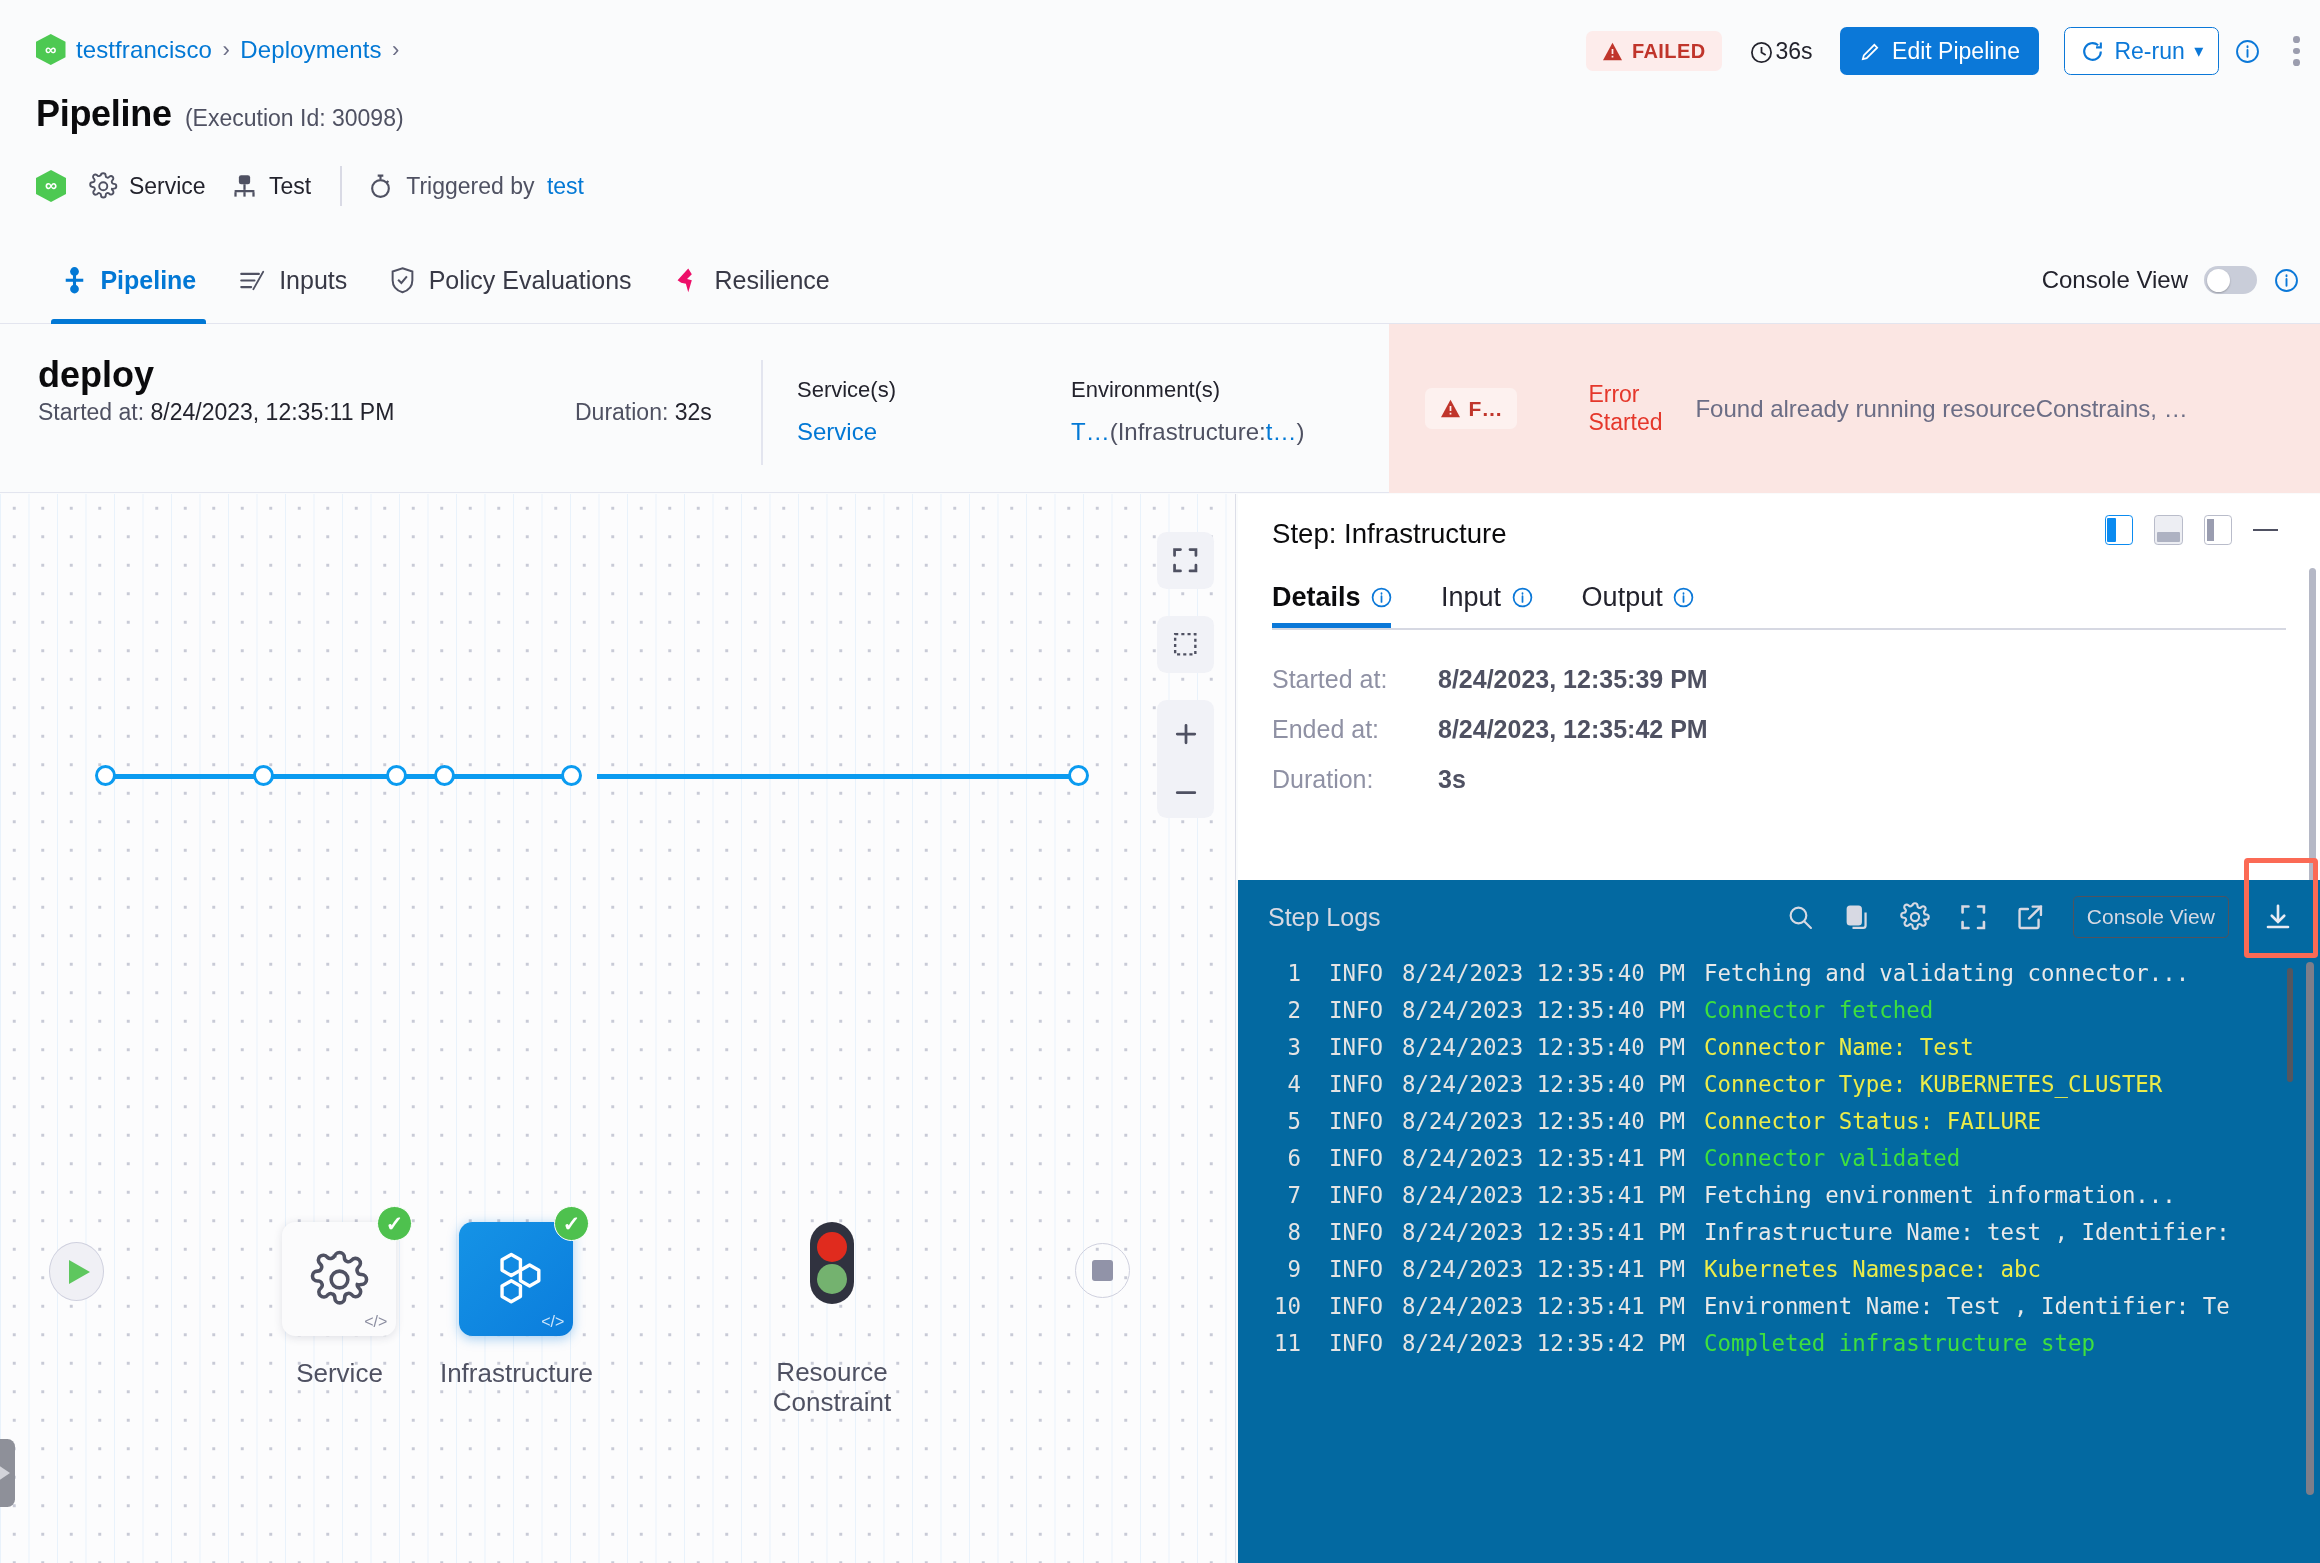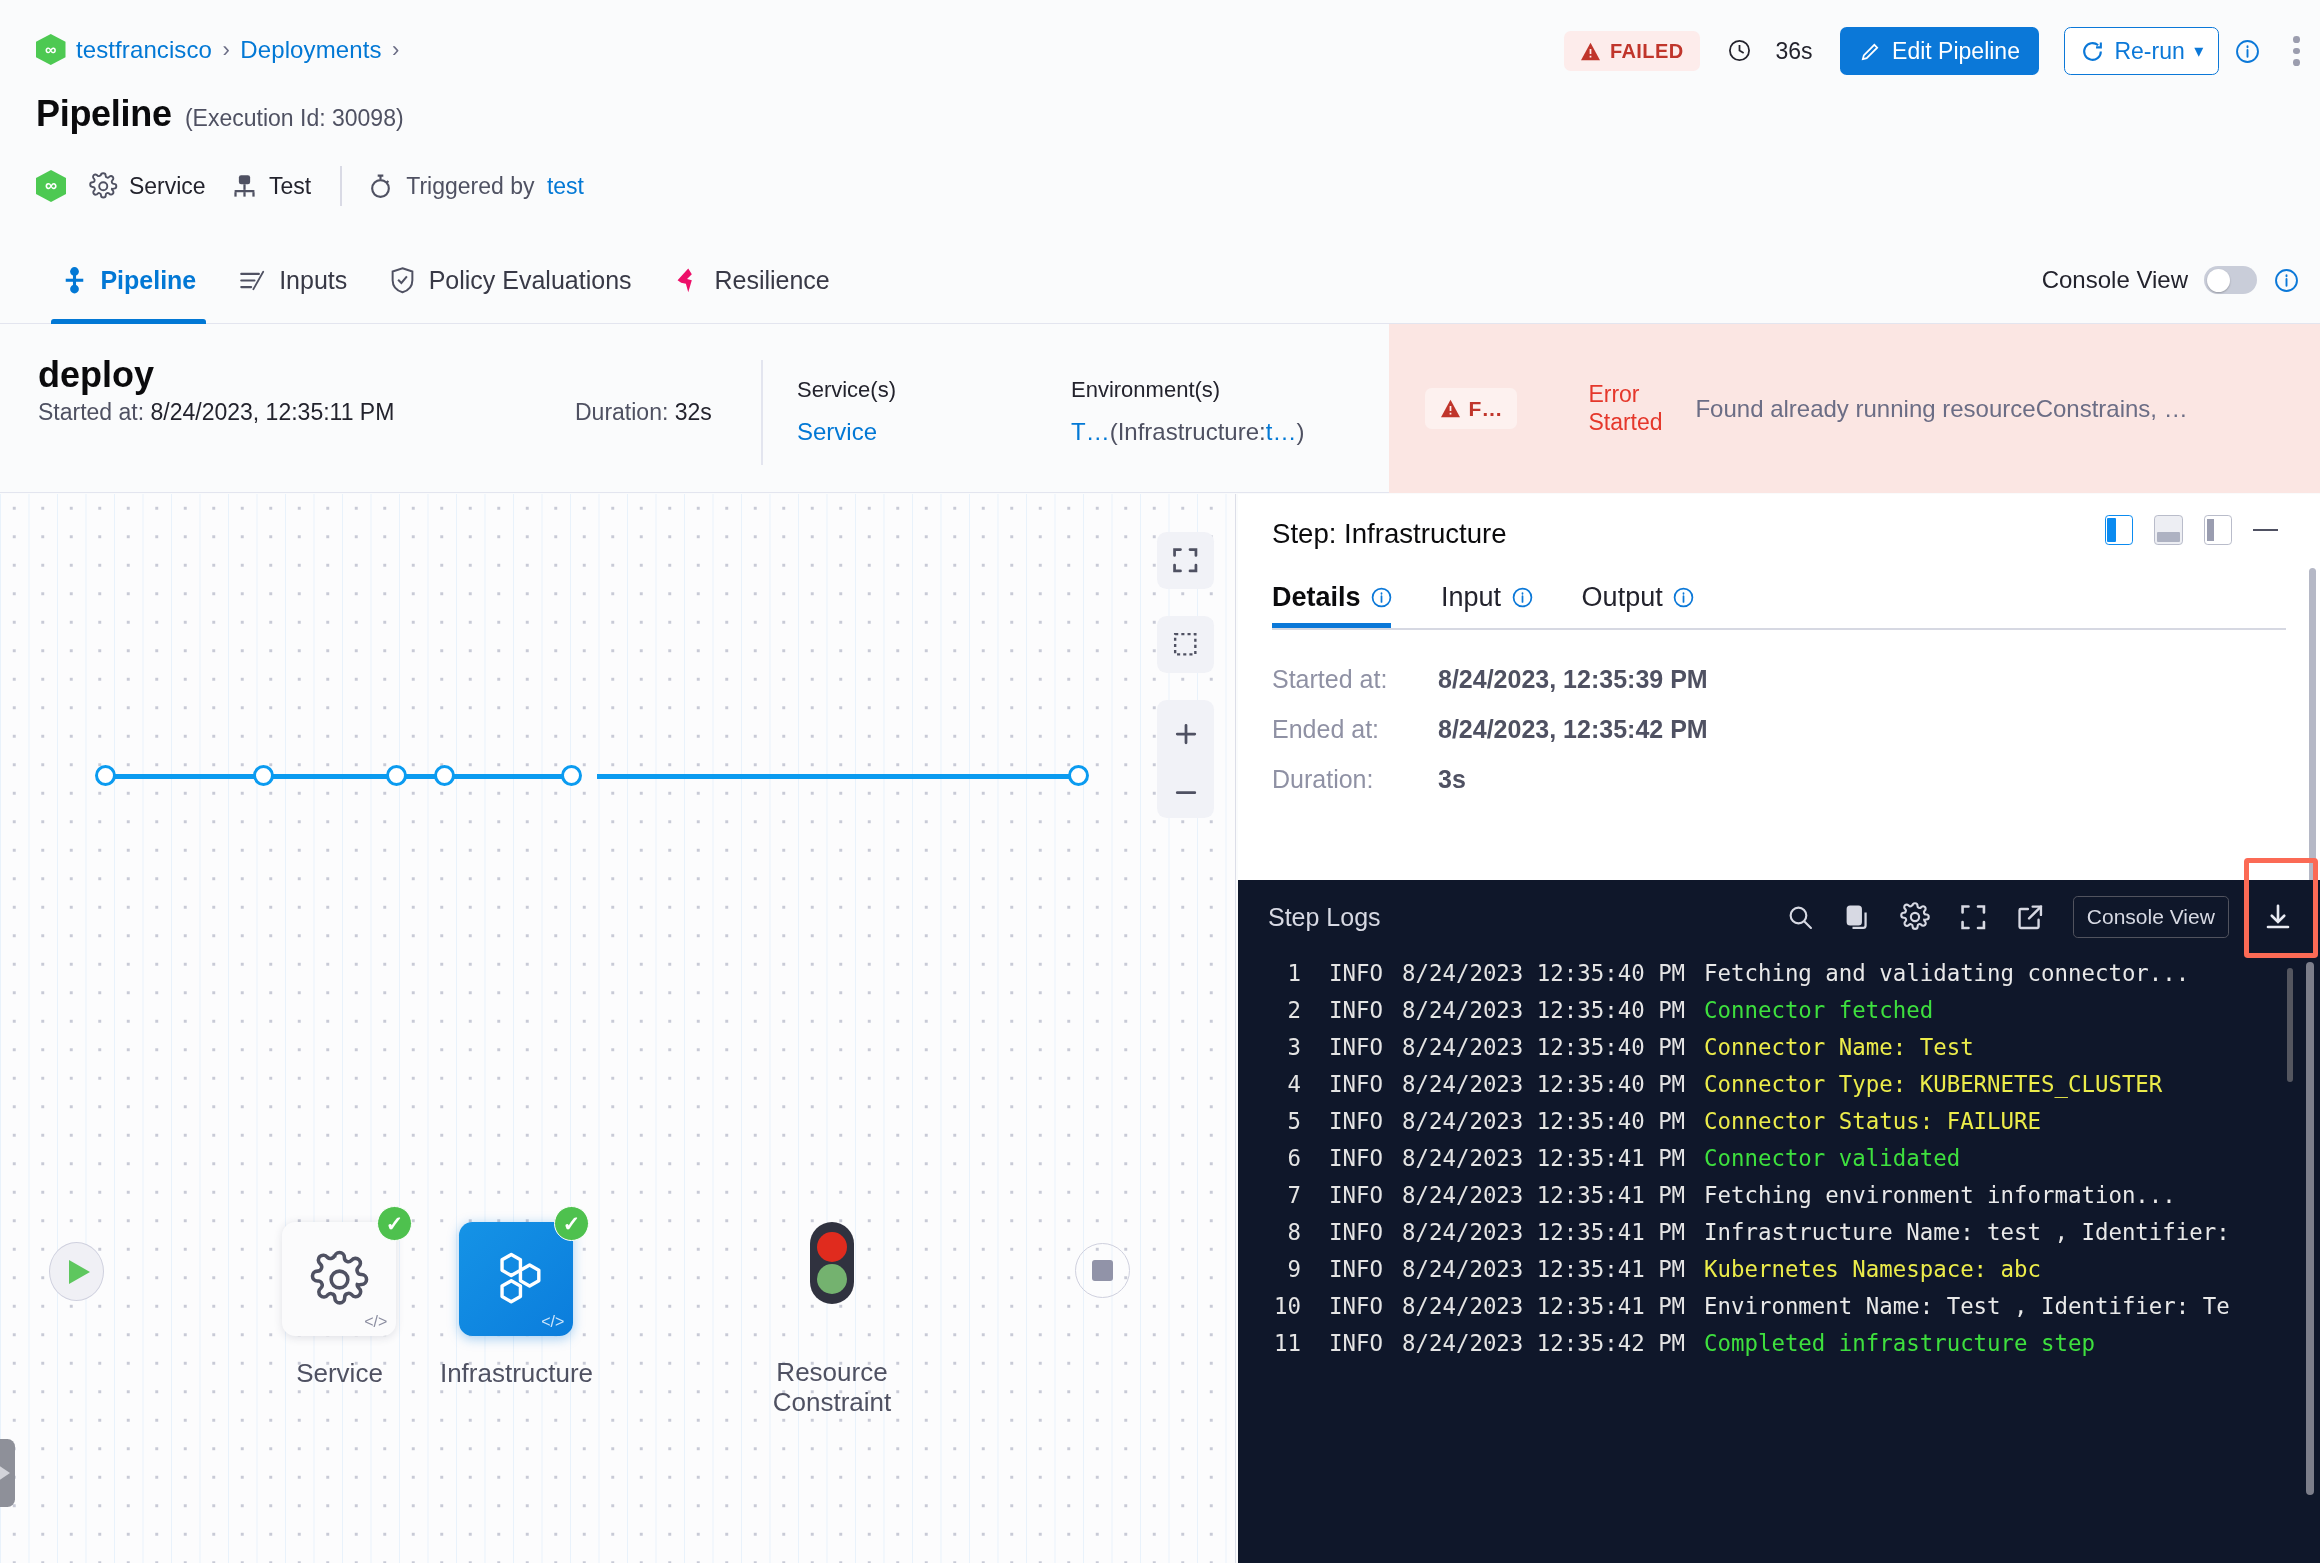--- a/index.html
+++ b/index.html
@@ -43,21 +43,21 @@
   .meta-trig { display:flex; align-items:center; gap:12.4px; }
   .meta-trig .txt { font-size:23px; color:#4f5162; }
   .meta-trig .who { font-size:23px; color:#0278d5; }
 
   .top-actions { position:absolute; right:21px; top:27px; display:flex; align-items:center; gap:0; }
   .badge-failed {
     background:#fdeceb; color:#c0352b; font-size:20px; font-weight:700;
     padding:8.6px 16px; border-radius:6.7px; display:flex; align-items:center; gap:8.6px;
     letter-spacing:0.4px;
   }
-  .dur-chip { display:flex; align-items:flex-start; gap:24px; font-size:23px; color:#23232d; margin-left:27px; }
+  .dur-chip { display:flex; align-items:flex-end; gap:2px; font-size:23px; color:#23232d; margin-left:27px; }
   .btn-primary {
     margin-left:27px; background:#0b78d8; color:#fff; border:none; border-radius:6.7px;
     height:48px; padding:0 19px; font-size:23px; display:flex; align-items:center; gap:10.5px;
     font-family:"Liberation Sans", sans-serif; cursor:pointer;
   }
   .btn-outline {
     margin-left:25px; background:#fff; color:#0b78d8; border:1.9px solid #0b78d8; border-radius:6.7px;
     height:48px; padding:0 15px; font-size:23px; display:flex; align-items:center; gap:9.5px;
     font-family:"Liberation Sans", sans-serif; cursor:pointer;
   }
@@ -164,21 +164,21 @@
   .rp-tabline { position:absolute; left:34px; top:134px; width:1014px; height:1.9px; background:#d6d8e2; }
 
   .rp-details { position:absolute; left:34px; top:171px; }
   .dl-row { display:flex; align-items:baseline; margin-bottom:21px; }
   .dl-k { width:166px; font-size:25px; color:#8f91a4; }
   .dl-v { font-size:25px; color:#4f5162; font-weight:700; }
 
   .rp-scroll { position:absolute; right:3.8px; top:74px; width:7.6px; height:476px; background:#b5b8c6; border-radius:3.8px; }
 
   
-  .logs { position:absolute; left:1238px; top:880px; width:1082px; height:684px; background:#0f172a; }
+  .logs { position:absolute; left:1238px; top:880px; width:1082px; height:684px; background:#0369a1; }
   .log-head { position:absolute; left:0; top:0; width:1082px; height:74px; display:flex; align-items:center; }
   .log-title { margin-left:30px; font-size:25px; color:#d7d9e3; }
   .log-tools { position:absolute; right:21px; top:0; height:74px; display:flex; align-items:center; gap:28.5px; }
   .lt { cursor:pointer; display:flex; align-items:center; }
   .log-cv-btn { border:1px solid #51535e; border-radius:4.8px; color:#d7d9e3; font-size:21px; padding:7.6px 13.3px; cursor:pointer; }
   .dl-wrap { position:relative; padding:5.7px; }
   .dl-high { position:absolute; left:-13.3px; top:-38px; width:74px; height:100px; border:5.7px solid #fb6a55; border-radius:3.8px; }
 
   .log-body { position:absolute; left:0; top:74px; width:1082px; height:610px; overflow:hidden;
               font-family:"DejaVu Sans Mono", monospace; font-size:22.4px; }

